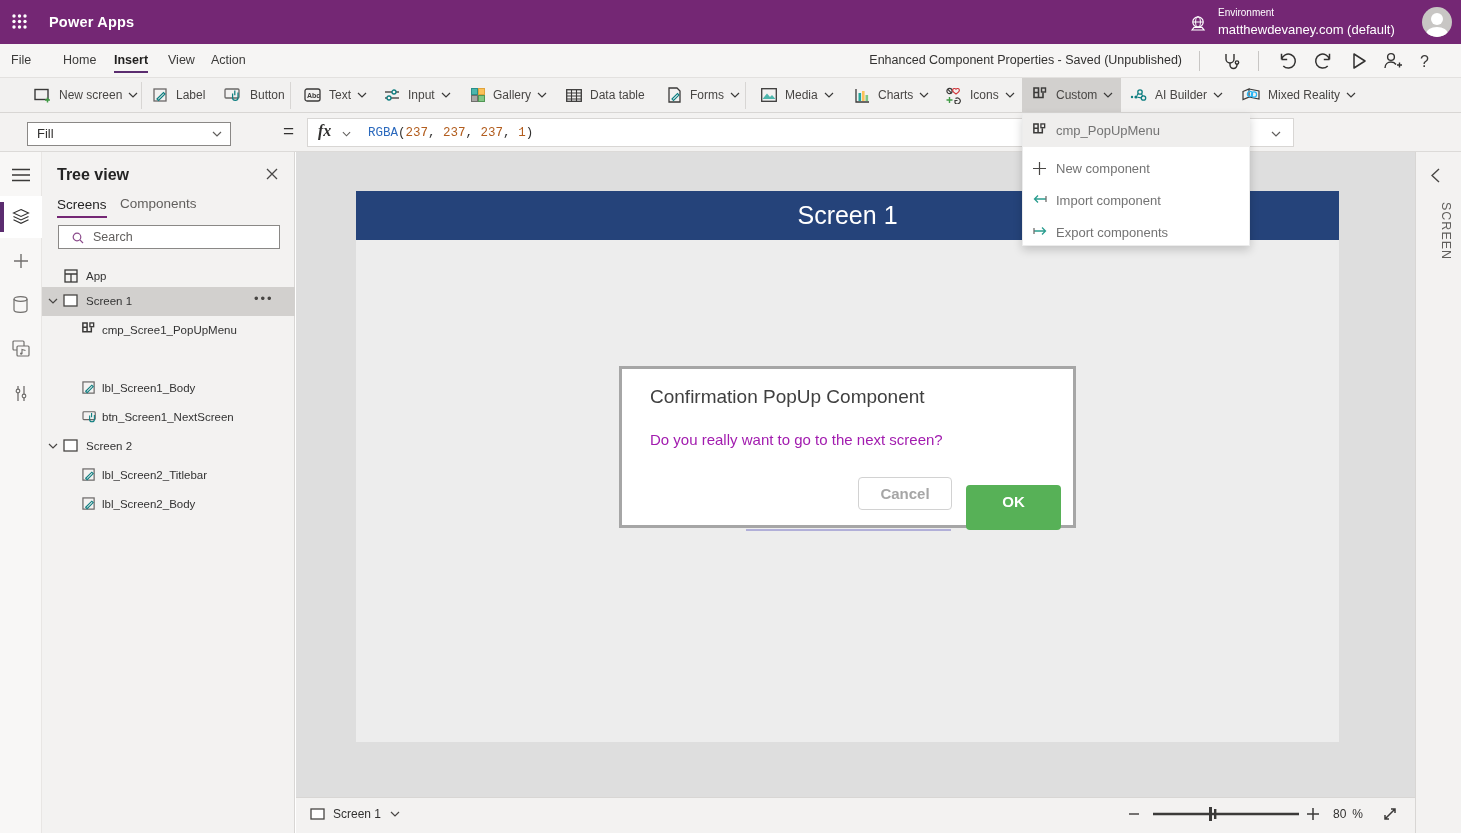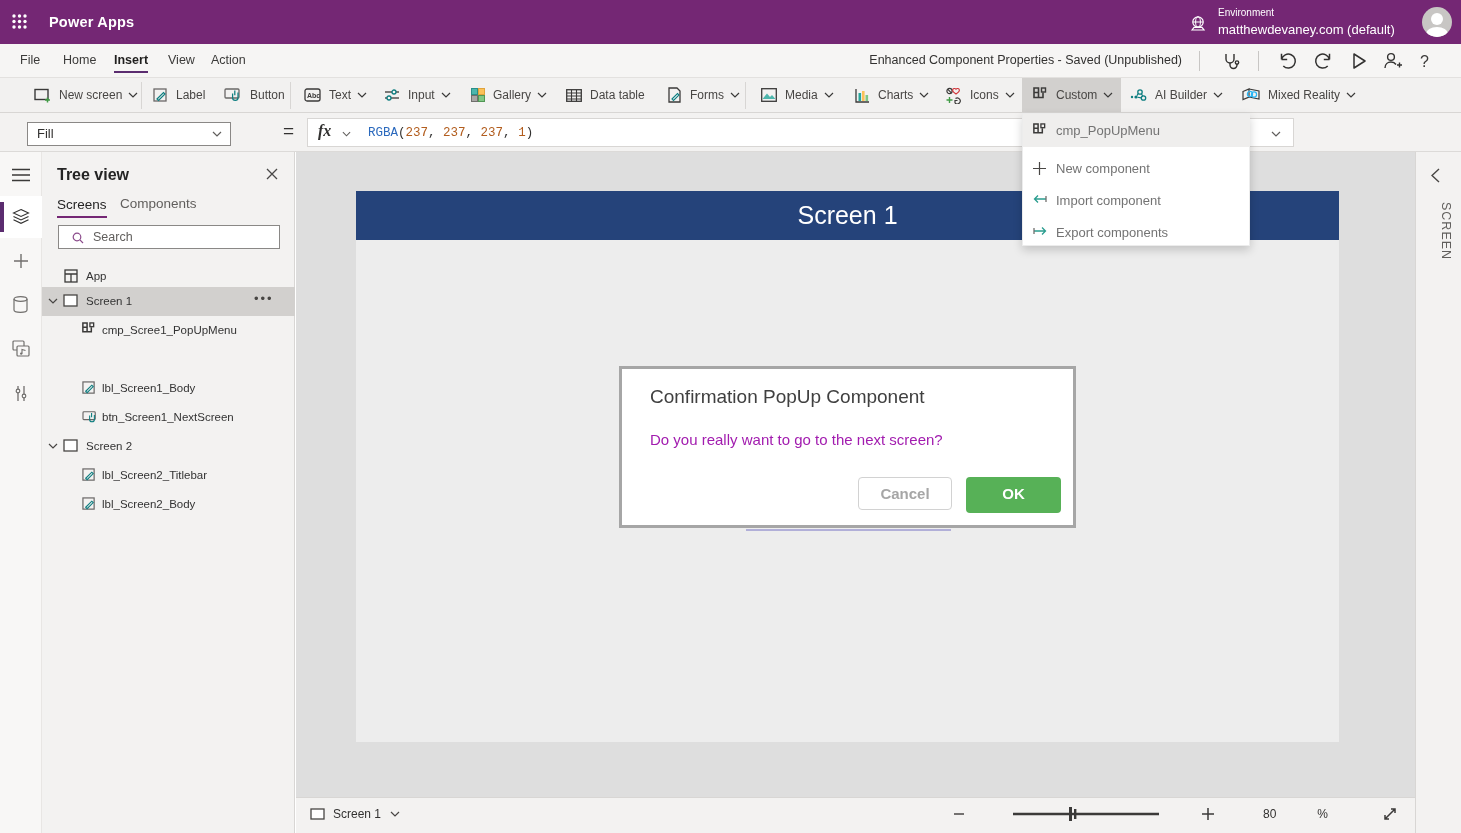--- a/index.html
+++ b/index.html
@@ -57,36 +57,36 @@
 .trow .txt { position:absolute; top:8px; }
 .sel-row { background:#d2d0ce; }
 .canvasbg { position:absolute; left:296px; top:152px; width:1119px; height:645px; background:#dedede; }
 .screen { position:absolute; left:60px; top:39px; width:983px; height:551px; background:#ededed; }
 .screen .tbar { position:absolute; left:0; top:0; width:983px; height:49px; background:#25437a; color:#fff; font-size:25px; text-align:center; line-height:49px; }
 .hidbtn { position:absolute; left:390px; top:338px; width:205px; height:2px; background:#b1afd8; }
 .dialog { position:absolute; left:323px; top:214px; width:457px; height:162px; background:#fff; border:3px solid #a6a6a6; }
 .dlg-title { position:absolute; left:28px; top:17px; font-size:19px; color:#404040; }
 .dlg-body { position:absolute; left:28px; top:62px; font-size:15px; color:#a21caf; }
 .btn-cancel { position:absolute; left:236px; top:108px; width:94px; height:33px; background:#fff; border:1px solid #d2d2d2; border-radius:4px; color:#a6a6a6; font-size:15px; font-weight:bold; text-align:center; line-height:31px; }
-.btn-ok { position:absolute; left:344px; top:108px; width:95px; height:36px; background:#57b157; border-radius:4px; color:#fff; font-size:15px; font-weight:bold; text-align:center; line-height:33px; }
+.btn-ok { position:absolute; left:344px; top:116px; width:95px; height:45px; background:#57b157; border-radius:4px; color:#fff; font-size:15px; font-weight:bold; text-align:center; line-height:33px; }
 .rightrail { position:absolute; left:1415px; top:152px; width:46px; height:681px; background:#f3f2f1; border-left:1px solid #d8d6d4; }
 .rr-chev { position:absolute; left:15px; top:16px; }
 .rr-text { position:absolute; left:9px; top:50px; width:28px; font-size:12.5px; color:#605e5c; writing-mode:vertical-rl; letter-spacing:1px; }
 
 
 .ddmenu { position:absolute; left:1022px; top:113px; width:228px; height:133px; background:#fff; border:1px solid #ececec; box-shadow:0 4px 9px rgba(0,0,0,.18); }
 .dditem { position:absolute; left:0; width:227px; height:33px; font-size:13px; color:#737373; }
 .dditem .txt { position:absolute; left:33px; top:9px; }
 .dditem svg { position:absolute; left:9px; top:9px; }
 .dd-hl { background:#efeeed; }
 
 
 .bottombar { position:absolute; left:296px; top:797px; width:1119px; height:36px; background:#f3f2f1; border-top:1px solid #d8d6d4; }
 .bb-screen { position:absolute; left:14px; top:9px; display:flex; align-items:center; font-size:12px; color:#323130; }
-.bb-zoom { position:absolute; right:18px; top:8px; display:flex; align-items:center; font-size:13px; color:#323130;gap:35px; }
+.bb-zoom { position:absolute; right:18px; top:8px; display:flex; align-items:center; font-size:13px; color:#323130; }
 </style>
 </head>
 <body>
 
 <div class="topbar">
   <svg class="waffle" viewBox="0 0 15 15">
     <g fill="#fff">
       <circle cx="2" cy="2" r="1.7"></circle>
         <circle cx="7.5" cy="2" r="1.7"></circle>
         <circle cx="13" cy="2" r="1.7"></circle>
@@ -109,21 +109,21 @@
     <div class="envlabel">Environment</div>
     <div class="envname">matthewdevaney.com (default)</div>
   </div>
   <div class="avatar">
       <div class="head"></div>
       <div class="bodyp"></div>
     </div>
 </div>
 
 <div class="menubar">
-  <div class="mitem" style="left:20px;">File</div>
+  <div class="mitem" style="left:11px;">File</div>
   <div class="mitem" style="left:63px;">Home</div>
   <div class="mitem" style="left:114px; font-weight:bold; color:#201f1e; border-bottom:2.5px solid #5b2c6f; padding-bottom:4px;">Insert</div>
   <div class="mitem" style="left:168px;">View</div>
   <div class="mitem" style="left:211px;">Action</div>
   <div class="savedtext" style="right:279px;">Enhanced Component Properties - Saved (Unpublished)</div>
   <div class="vdiv" style="left:1199px;"></div>
   <svg class="micon" style="left:1219px;" viewBox="0 0 22 22">
     <path d="M7 4 v5 a4 4 0 0 0 8 0 V4" fill="none" stroke="#323130" stroke-width="1.4"></path>
     <path d="M11 13 v2 a3.5 3.5 0 0 0 7 0 v-1.2" fill="none" stroke="#323130" stroke-width="1.4"></path>
     <circle cx="18" cy="12.6" r="1.7" fill="none" stroke="#323130" stroke-width="1.4"></circle>

